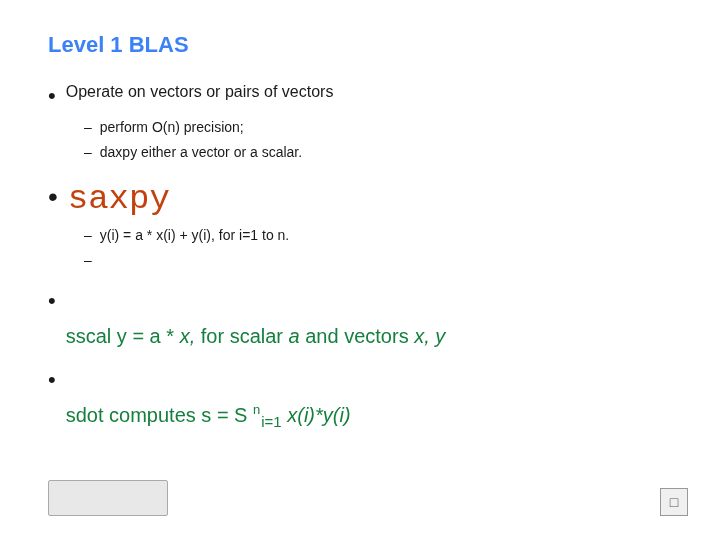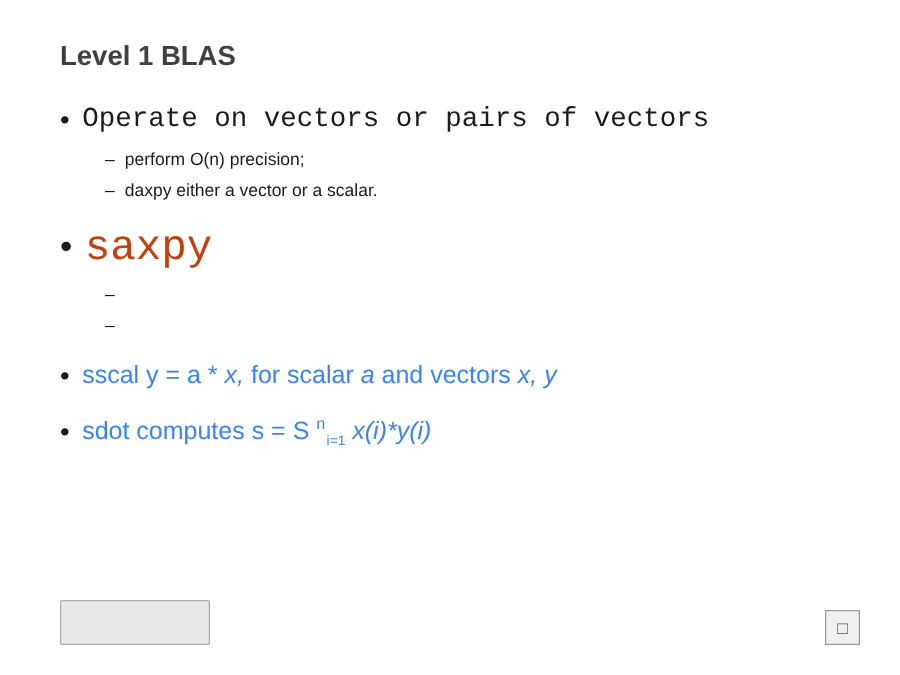--- a/index.html
+++ b/index.html
@@ -21,21 +21,21 @@
       width: 720px;
       height: 540px;
       background: #ffffff;
       padding: 32px 48px 28px 48px;
       position: relative;
     }
 
     .slide-title {
       font-size: 22px;
       font-weight: bold;
-      color: #404040;
+      color: #3b82f6;
       margin-bottom: 24px;
     }
 
     .bullet-section {
       margin-bottom: 16px;
     }
 
     .bullet-main {
       display: flex;
       align-items: flex-start;
@@ -44,24 +44,23 @@
 
     .bullet-dot {
       font-size: 22px;
       color: #1a1a1a;
       margin-right: 10px;
       line-height: 1.3;
       flex-shrink: 0;
     }
 
     .bullet-text-large {
-      font-size: 22px;
+      font-size: 16px;
       color: #1a1a1a;
       line-height: 1.3;
-      font-family: Liberation Mono, monospace;
     }
 
     .bullet-text-saxpy {
       font-size: 34px;
       color: #c2410c;
       font-family: 'Courier New', monospace;
       font-weight: normal;
       line-height: 1.2;
     }
 
@@ -85,22 +84,23 @@
     }
 
     .sub-text {
       font-size: 14px;
       color: #1a1a1a;
       line-height: 1.5;
     }
 
     .bullet-text-medium {
       font-size: 20px;
-      color: #3b82f6;
+      color: #15803d;
       line-height: 1.35;
+      margin-top: 36px;
     }
 
     sup {
       font-size: 11px;
       vertical-align: super;
       line-height: 0;
     }
 
     
     .bottom-nav-box {
@@ -158,38 +158,39 @@
   </div>
 
   <div class="bullet-section">
     <div class="bullet-main">
       <span class="bullet-dot" style="font-size:28px;">•</span>
       <span class="bullet-text-saxpy">saxpy</span>
     </div>
     <div class="sub-bullets">
       <div class="sub-bullet">
         <span class="sub-dash">–</span>
+        <span class="sub-text">y(i) = a * x(i) + y(i), for i=1 to n.</span>
       </div>
       <div class="sub-bullet">
         <span class="sub-dash">–</span>
       </div>
     </div>
   </div>
 
   <div class="bullet-section">
     <div class="bullet-main">
       <span class="bullet-dot" style="font-size:22px;">•</span>
       <span class="bullet-text-medium">sscal y = a * <span class="italic-text">x,</span> for scalar <span class="italic-text">a</span> and vectors <span class="italic-text">x, y</span></span>
     </div>
   </div>
 
   <div class="bullet-section">
     <div class="bullet-main">
       <span class="bullet-dot" style="font-size:22px;">•</span>
-      <span class="bullet-text-medium">sdot computes s = S <sup style="font-size:13px; vertical-align:super;">n</sup><sub style="font-size:11px; vertical-align:sub; margin-left:1px;">i=1</sub> <span class="italic-text">x(i)*y(i)</span></span>
+      <span class="bullet-text-medium">sdot computes s = S <sup style="font-size:13px; vertical-align:super;">n</sup><sub style="font-size:15px; vertical-align:sub; margin-left:1px;">i=1</sub> <span class="italic-text">x(i)*y(i)</span></span>
     </div>
   </div>
 
   <div class="bottom-nav-box"></div>
 
   <div class="bottom-right-box">
     <span>□</span>
   </div>
 
 </div>

